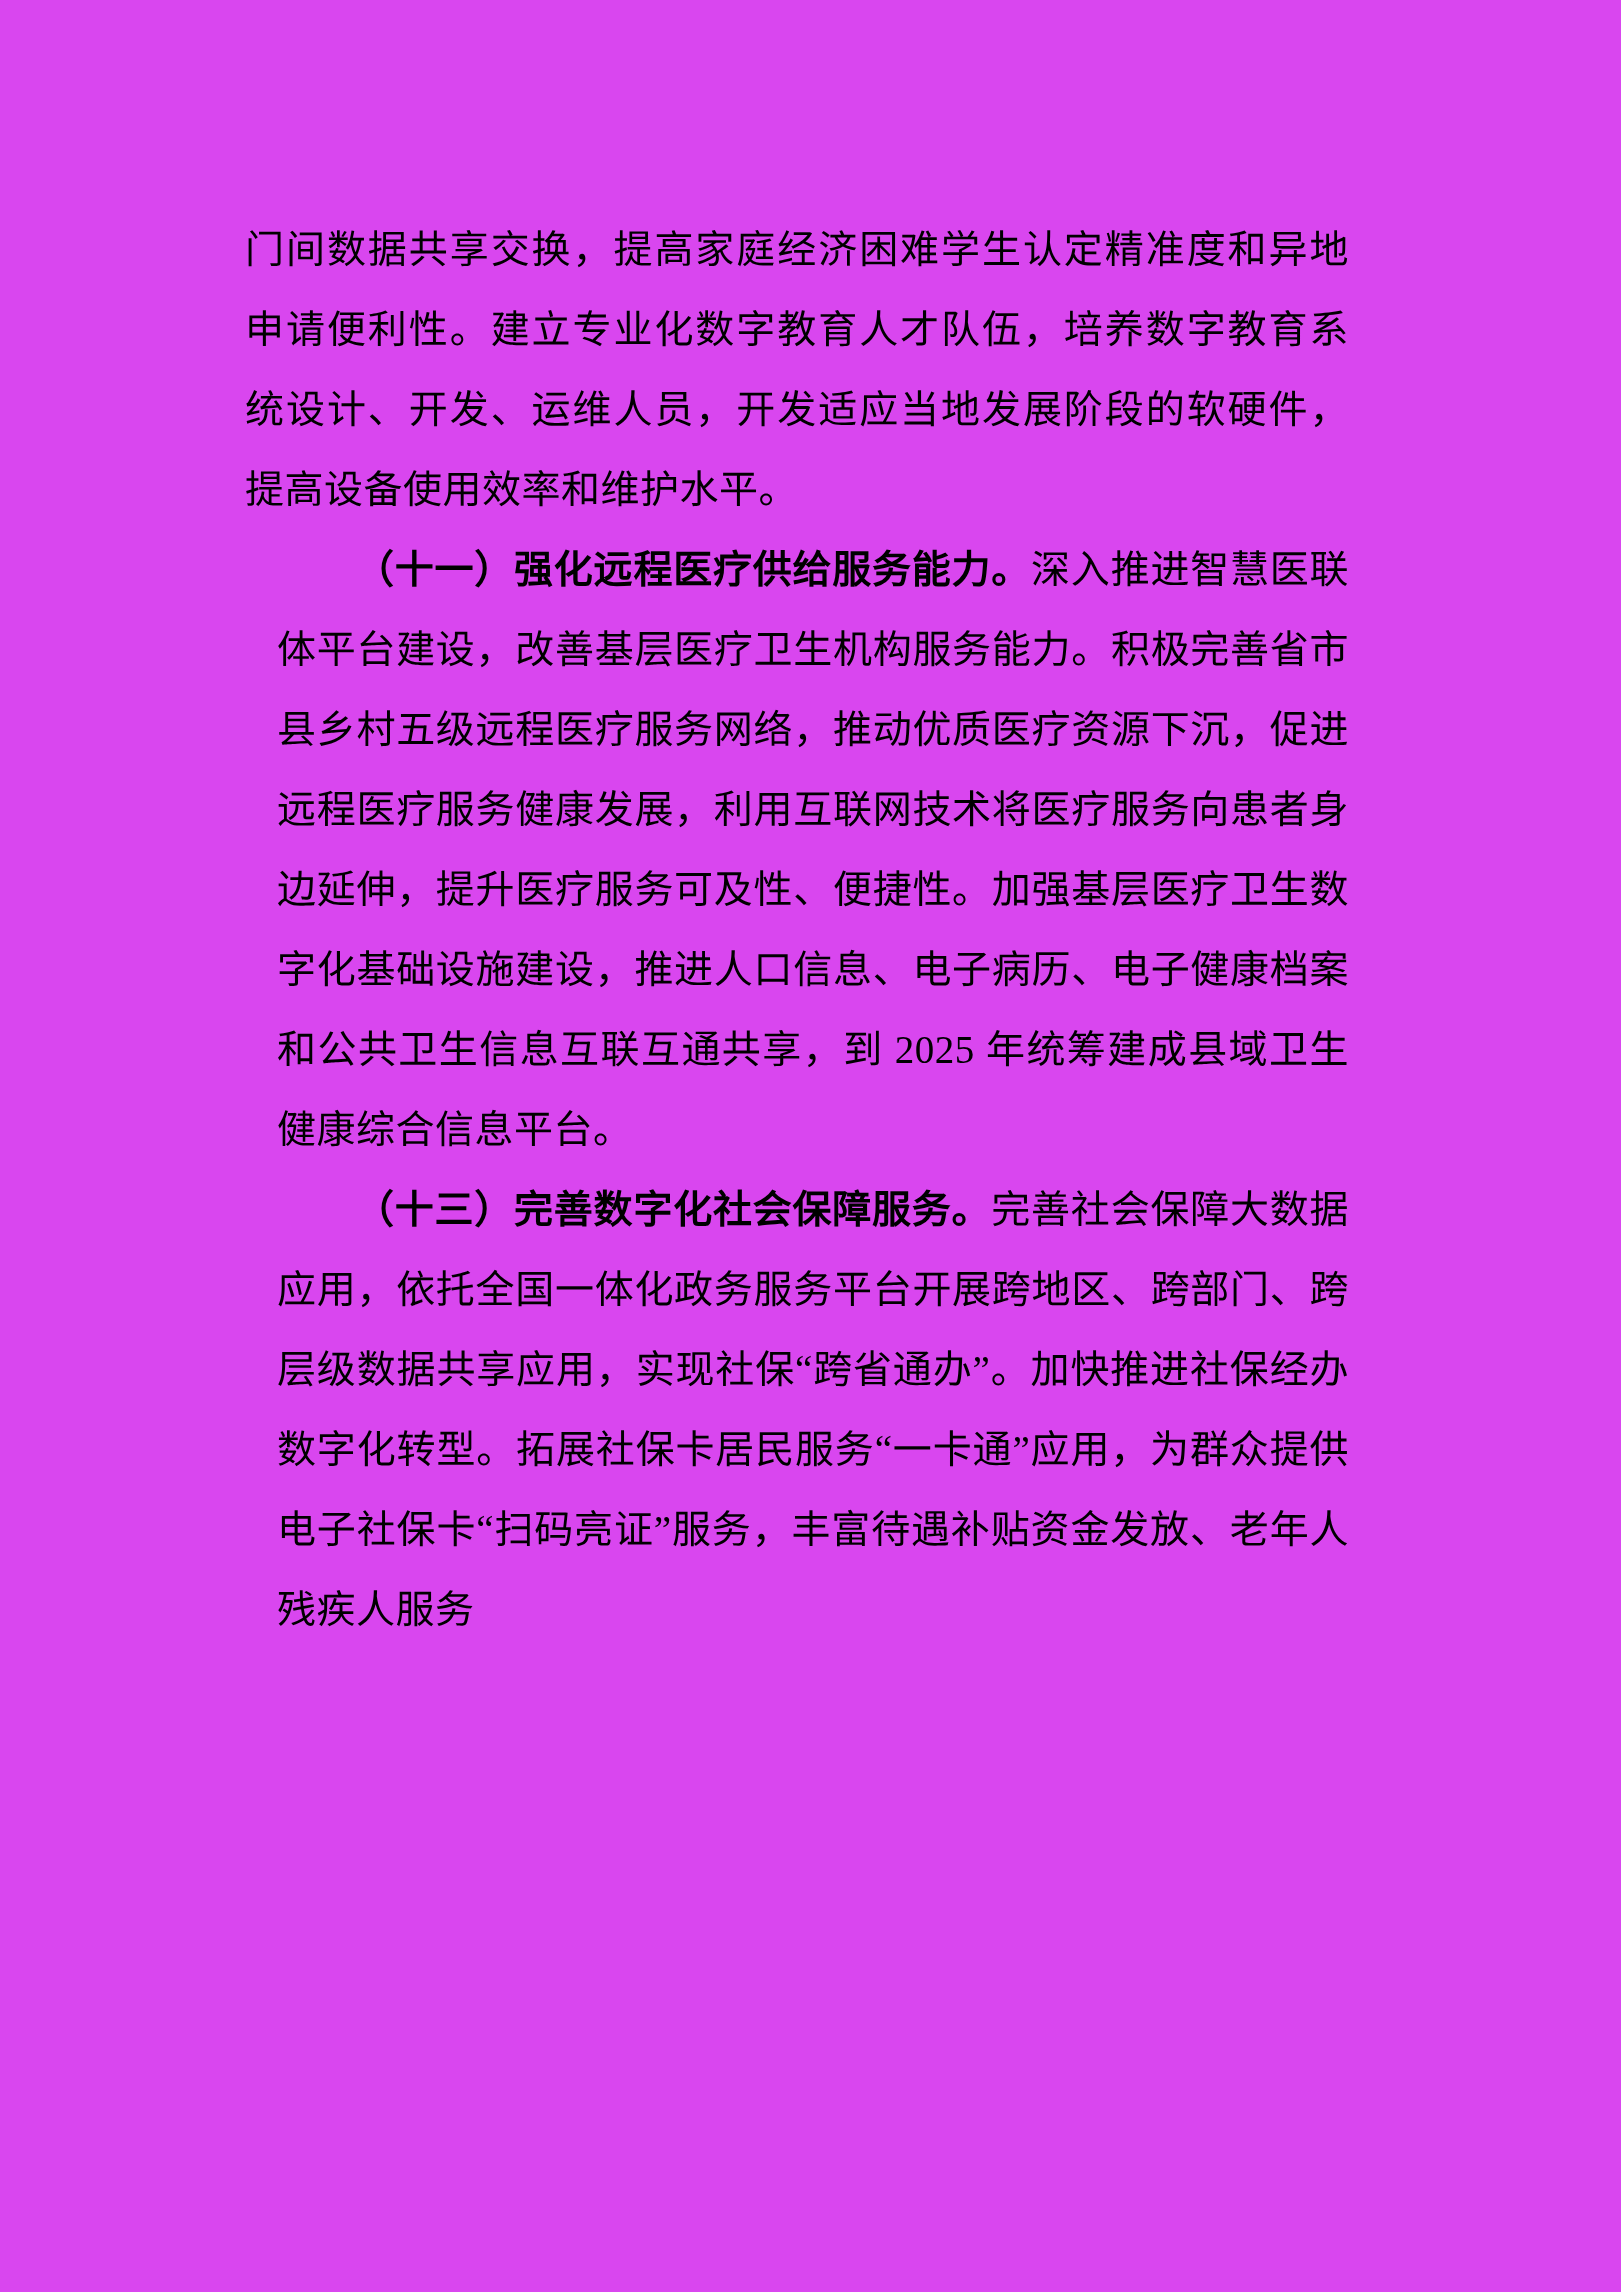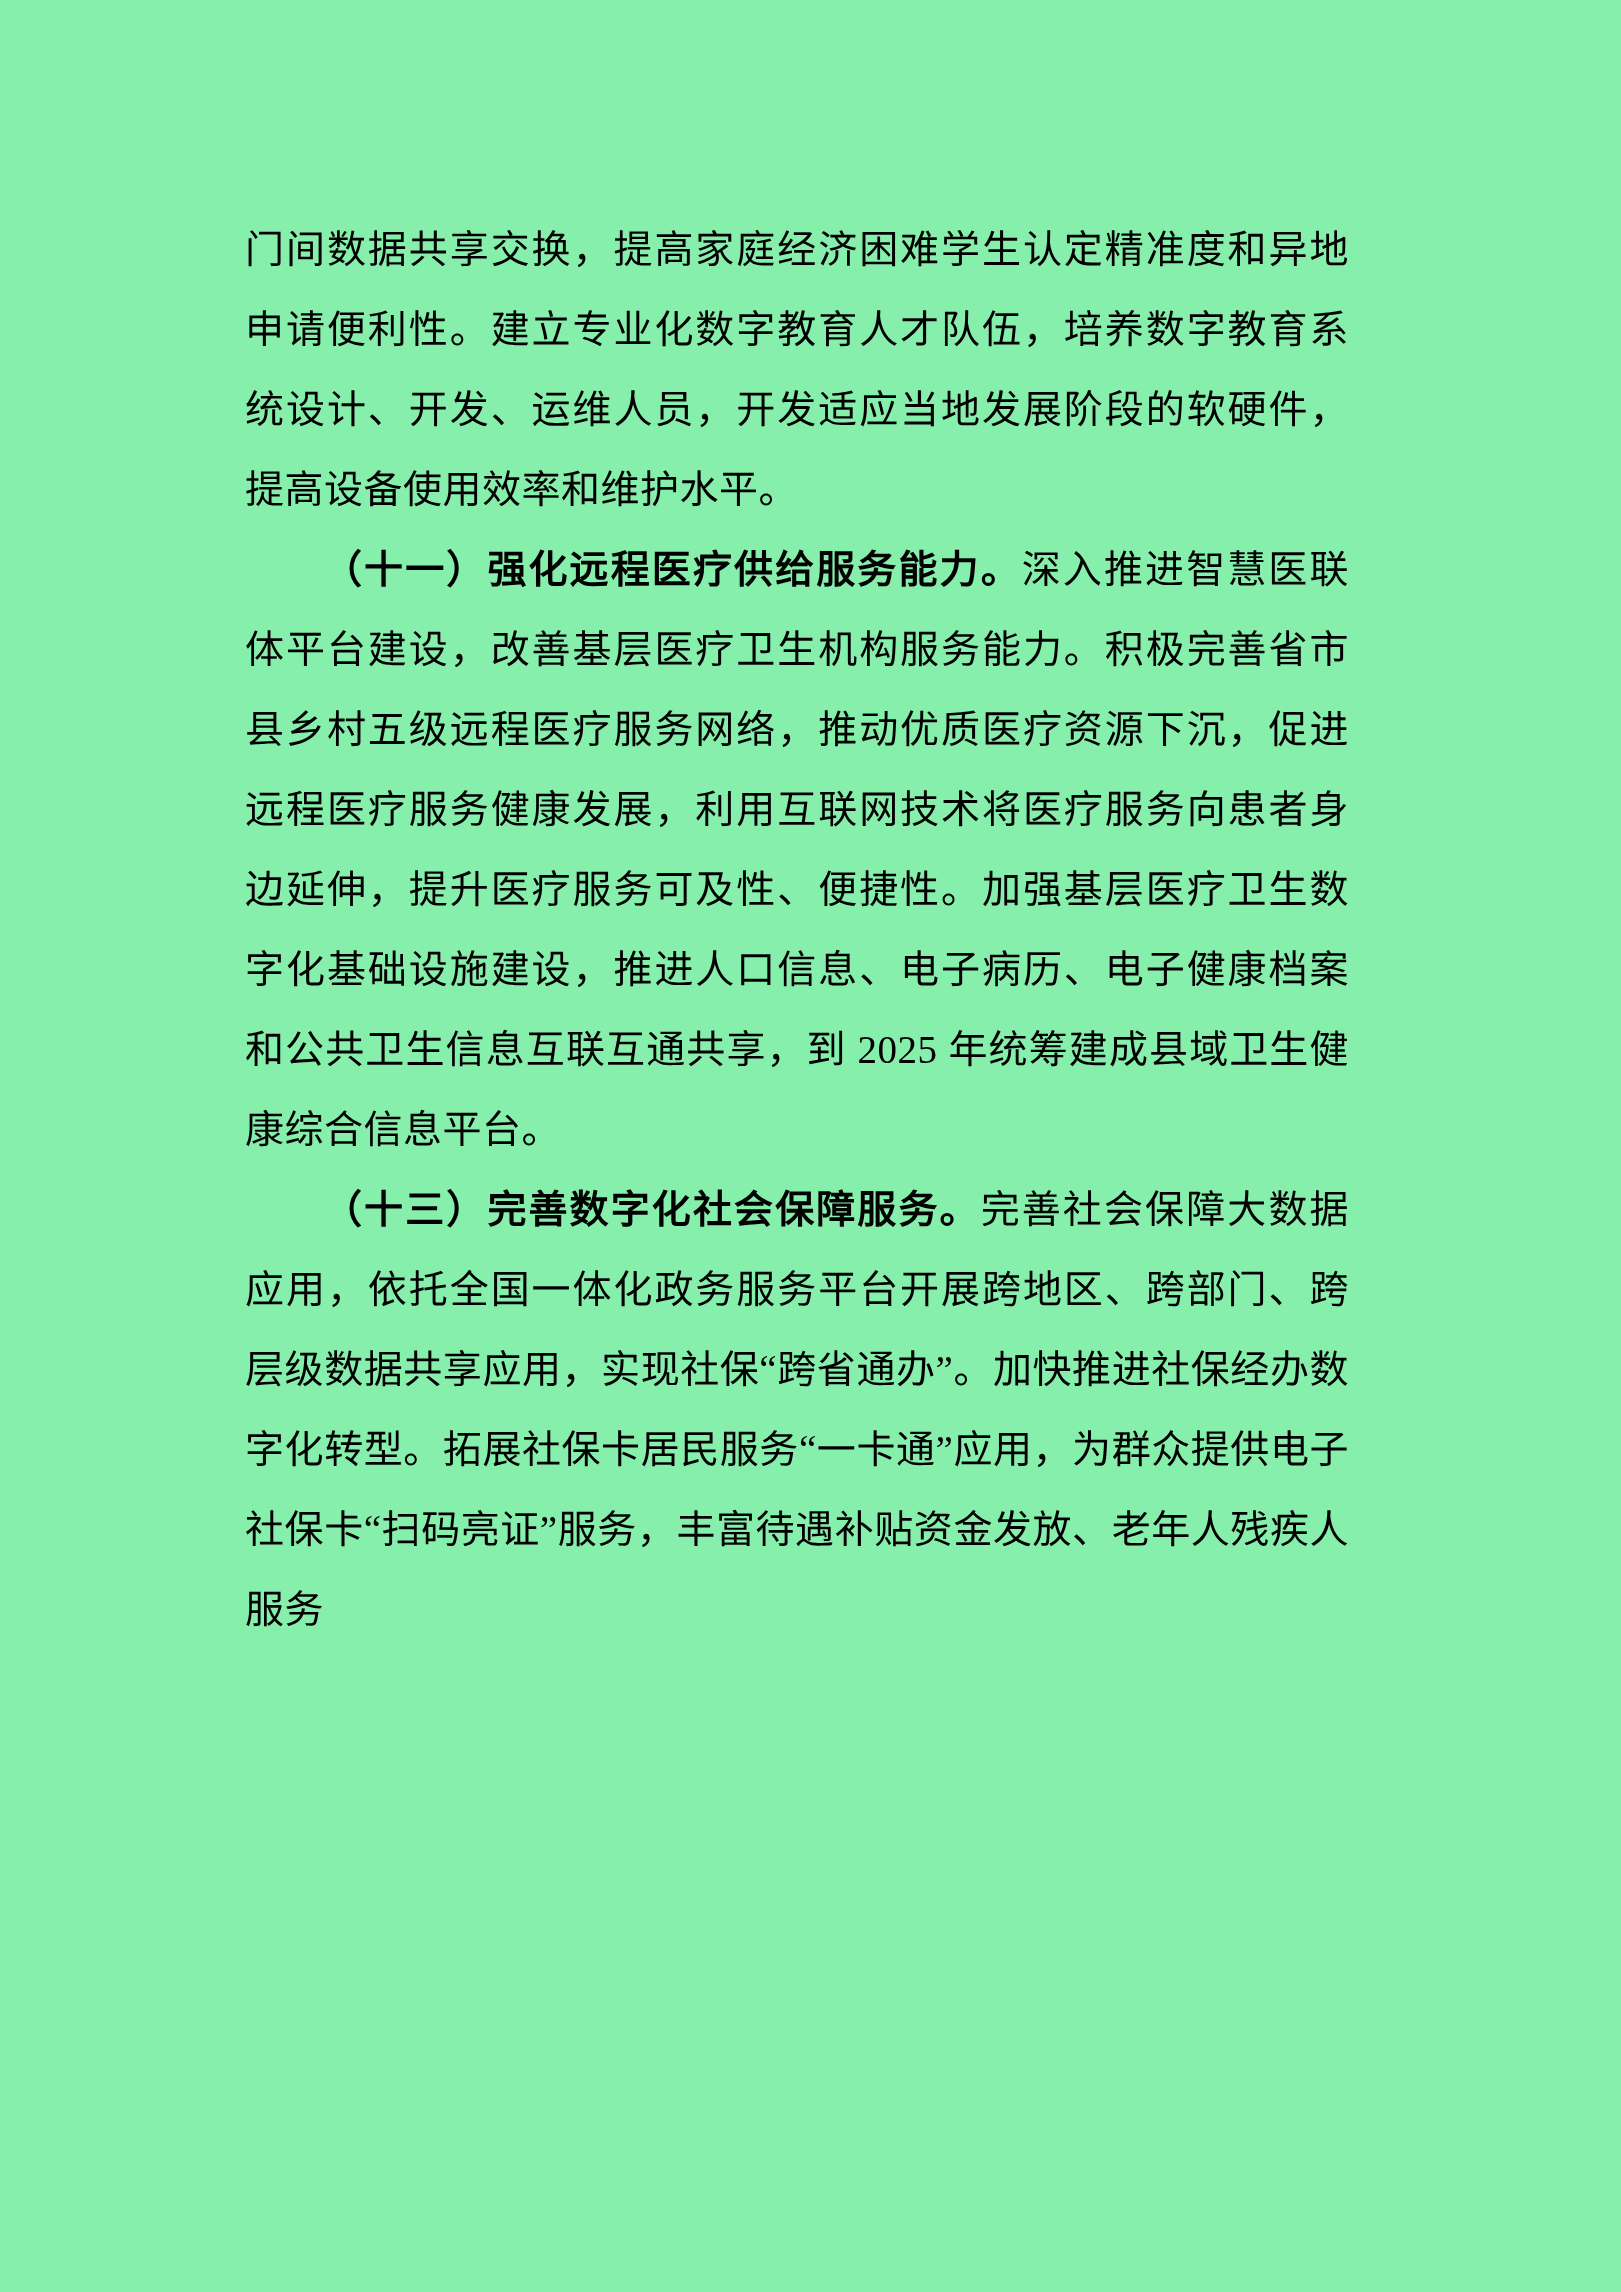--- a/index.html
+++ b/index.html
@@ -4,21 +4,21 @@
 <style>
   html, body {
     margin: 0;
     padding: 0;
     background: #ffffff;
   }
   .page {
     position: relative;
     width: 1621px;
     height: 2293px;
-    background: #86efac;
+    background: #d946ef;
     overflow: hidden;
     font-family: "Liberation Serif", "DejaVu Serif", serif;
   }
   .doc-body {
     position: absolute;
     left: 245px;
     top: 210px;
     width: 1104px;
     color: #000000;
     font-size: 39px;
@@ -26,20 +26,21 @@
     text-align: justify;
     text-align-last: left;
     letter-spacing: 0.5px;
   }
   .doc-body p {
     margin: 0;
     padding: 0;
   }
   .doc-body p.indented {
     text-indent: 2em;
+    margin-left: 32px;
   }
   .doc-body .seg-bold {
     font-weight: 700;
   }
   .doc-body .seg-normal {
     font-weight: 400;
   }
 </style>
 </head>
 <body>

